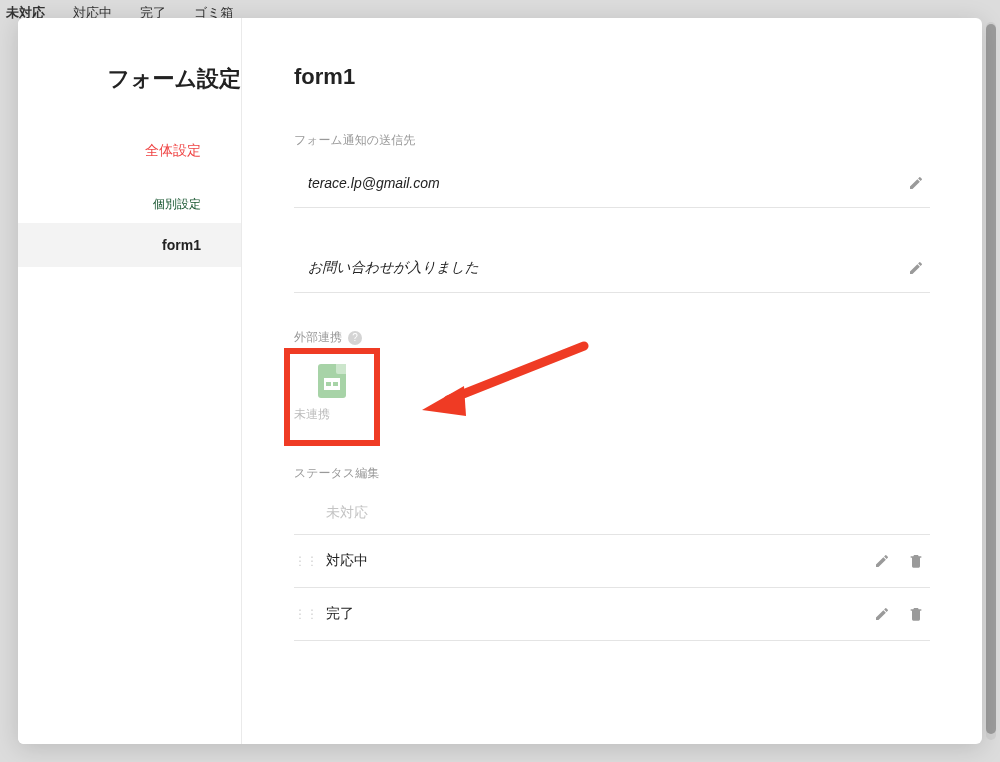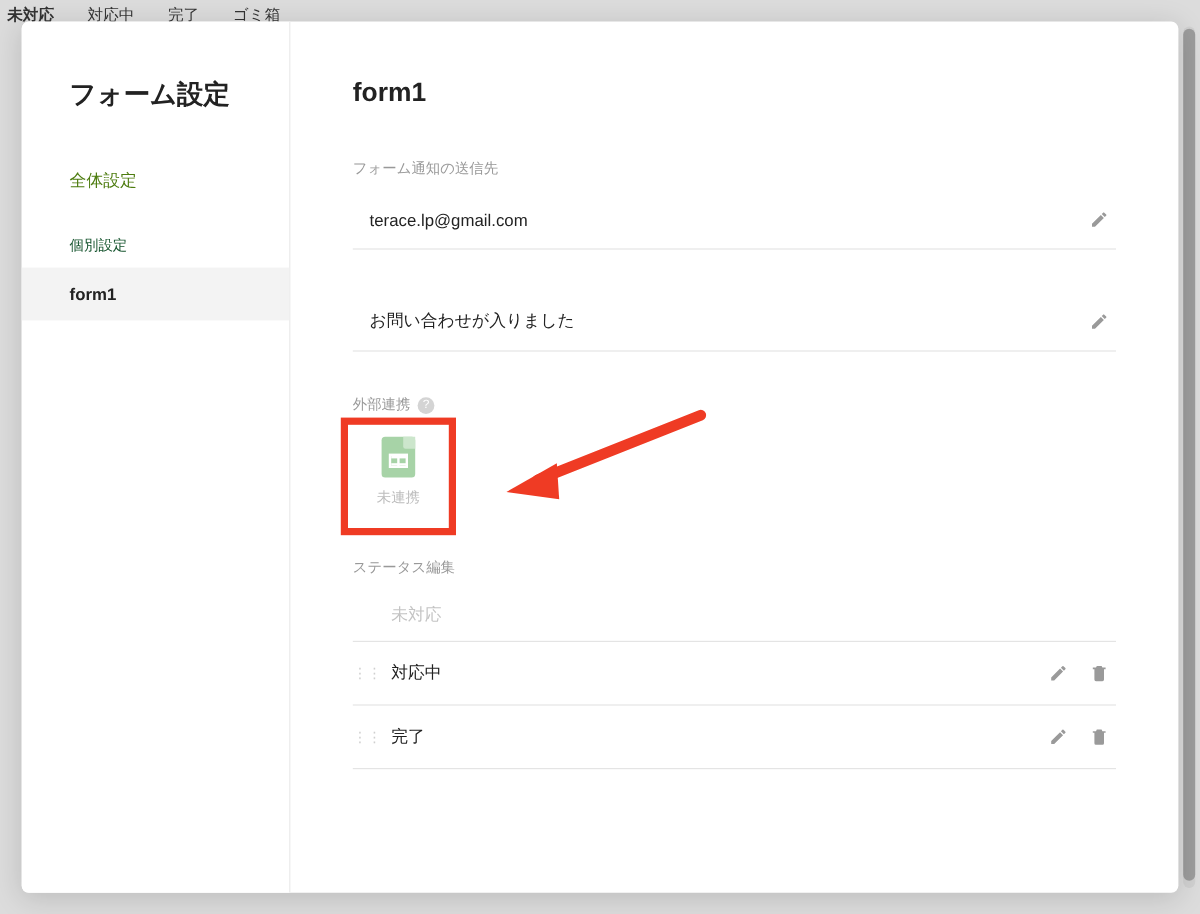--- a/index.html
+++ b/index.html
@@ -33,31 +33,32 @@
     height: 710px;
     background: rgba(0,0,0,0.25);
     border-radius: 5px;
     margin-top: 2px;
   }
   .sidebar {
     width: 224px;
     border-right: 1px solid #eaeaea;
     padding-top: 46px;
     background: #fff;
+    text-align: right;
   }
   .sidebar h1 {
     font-size: 22px;
     font-weight: 700;
     color: #222;
     padding: 0 0 34px 40px;
   }
   .side-item {
     padding: 14px 40px;
     font-size: 14px;
-    color: #4d7c0f;
+    color: #ef4444;
     cursor: pointer;
   }
   .side-section-label {
     padding: 22px 40px 10px 40px;
     font-size: 12px;
     color: #14532d;
   }
   .side-item.active {
     background: #f3f3f3;
     color: #222;
@@ -87,40 +88,40 @@
     width: 14px; height: 14px; border-radius: 50%;
     background: #d4d4d4; color: #fff; font-size: 10px;
     display: inline-flex; align-items: center; justify-content: center;
   }
   .field-row {
     display: flex;
     align-items: center;
     border-bottom: 1px solid #e4e4e4;
     padding: 10px 0 10px 14px;
     margin-bottom: 36px;
+    font-style: italic;
   }
   .field-row .value {
     flex: 1;
     font-size: 14px;
     color: #222;
   }
   .icon-btn {
     width: 28px; height: 28px;
     display: inline-flex; align-items: center; justify-content: center;
     color: #9a9a9a;
     cursor: pointer;
   }
   .icon-btn svg { width: 16px; height: 16px; }
   .integration-block {
     position: relative;
     margin-bottom: 38px;
   }
   .integration-card {
     width: 76px;
-    text-align: center;
     padding: 8px 0 4px 0;
     font-family: Liberation Serif, serif;
   }
   .sheet-icon {
     width: 28px; height: 34px;
     margin: 0 auto 8px auto;
     position: relative;
   }
   .sheet-icon .body {
     width: 28px; height: 34px; background: #a7d3a7; border-radius: 3px;

